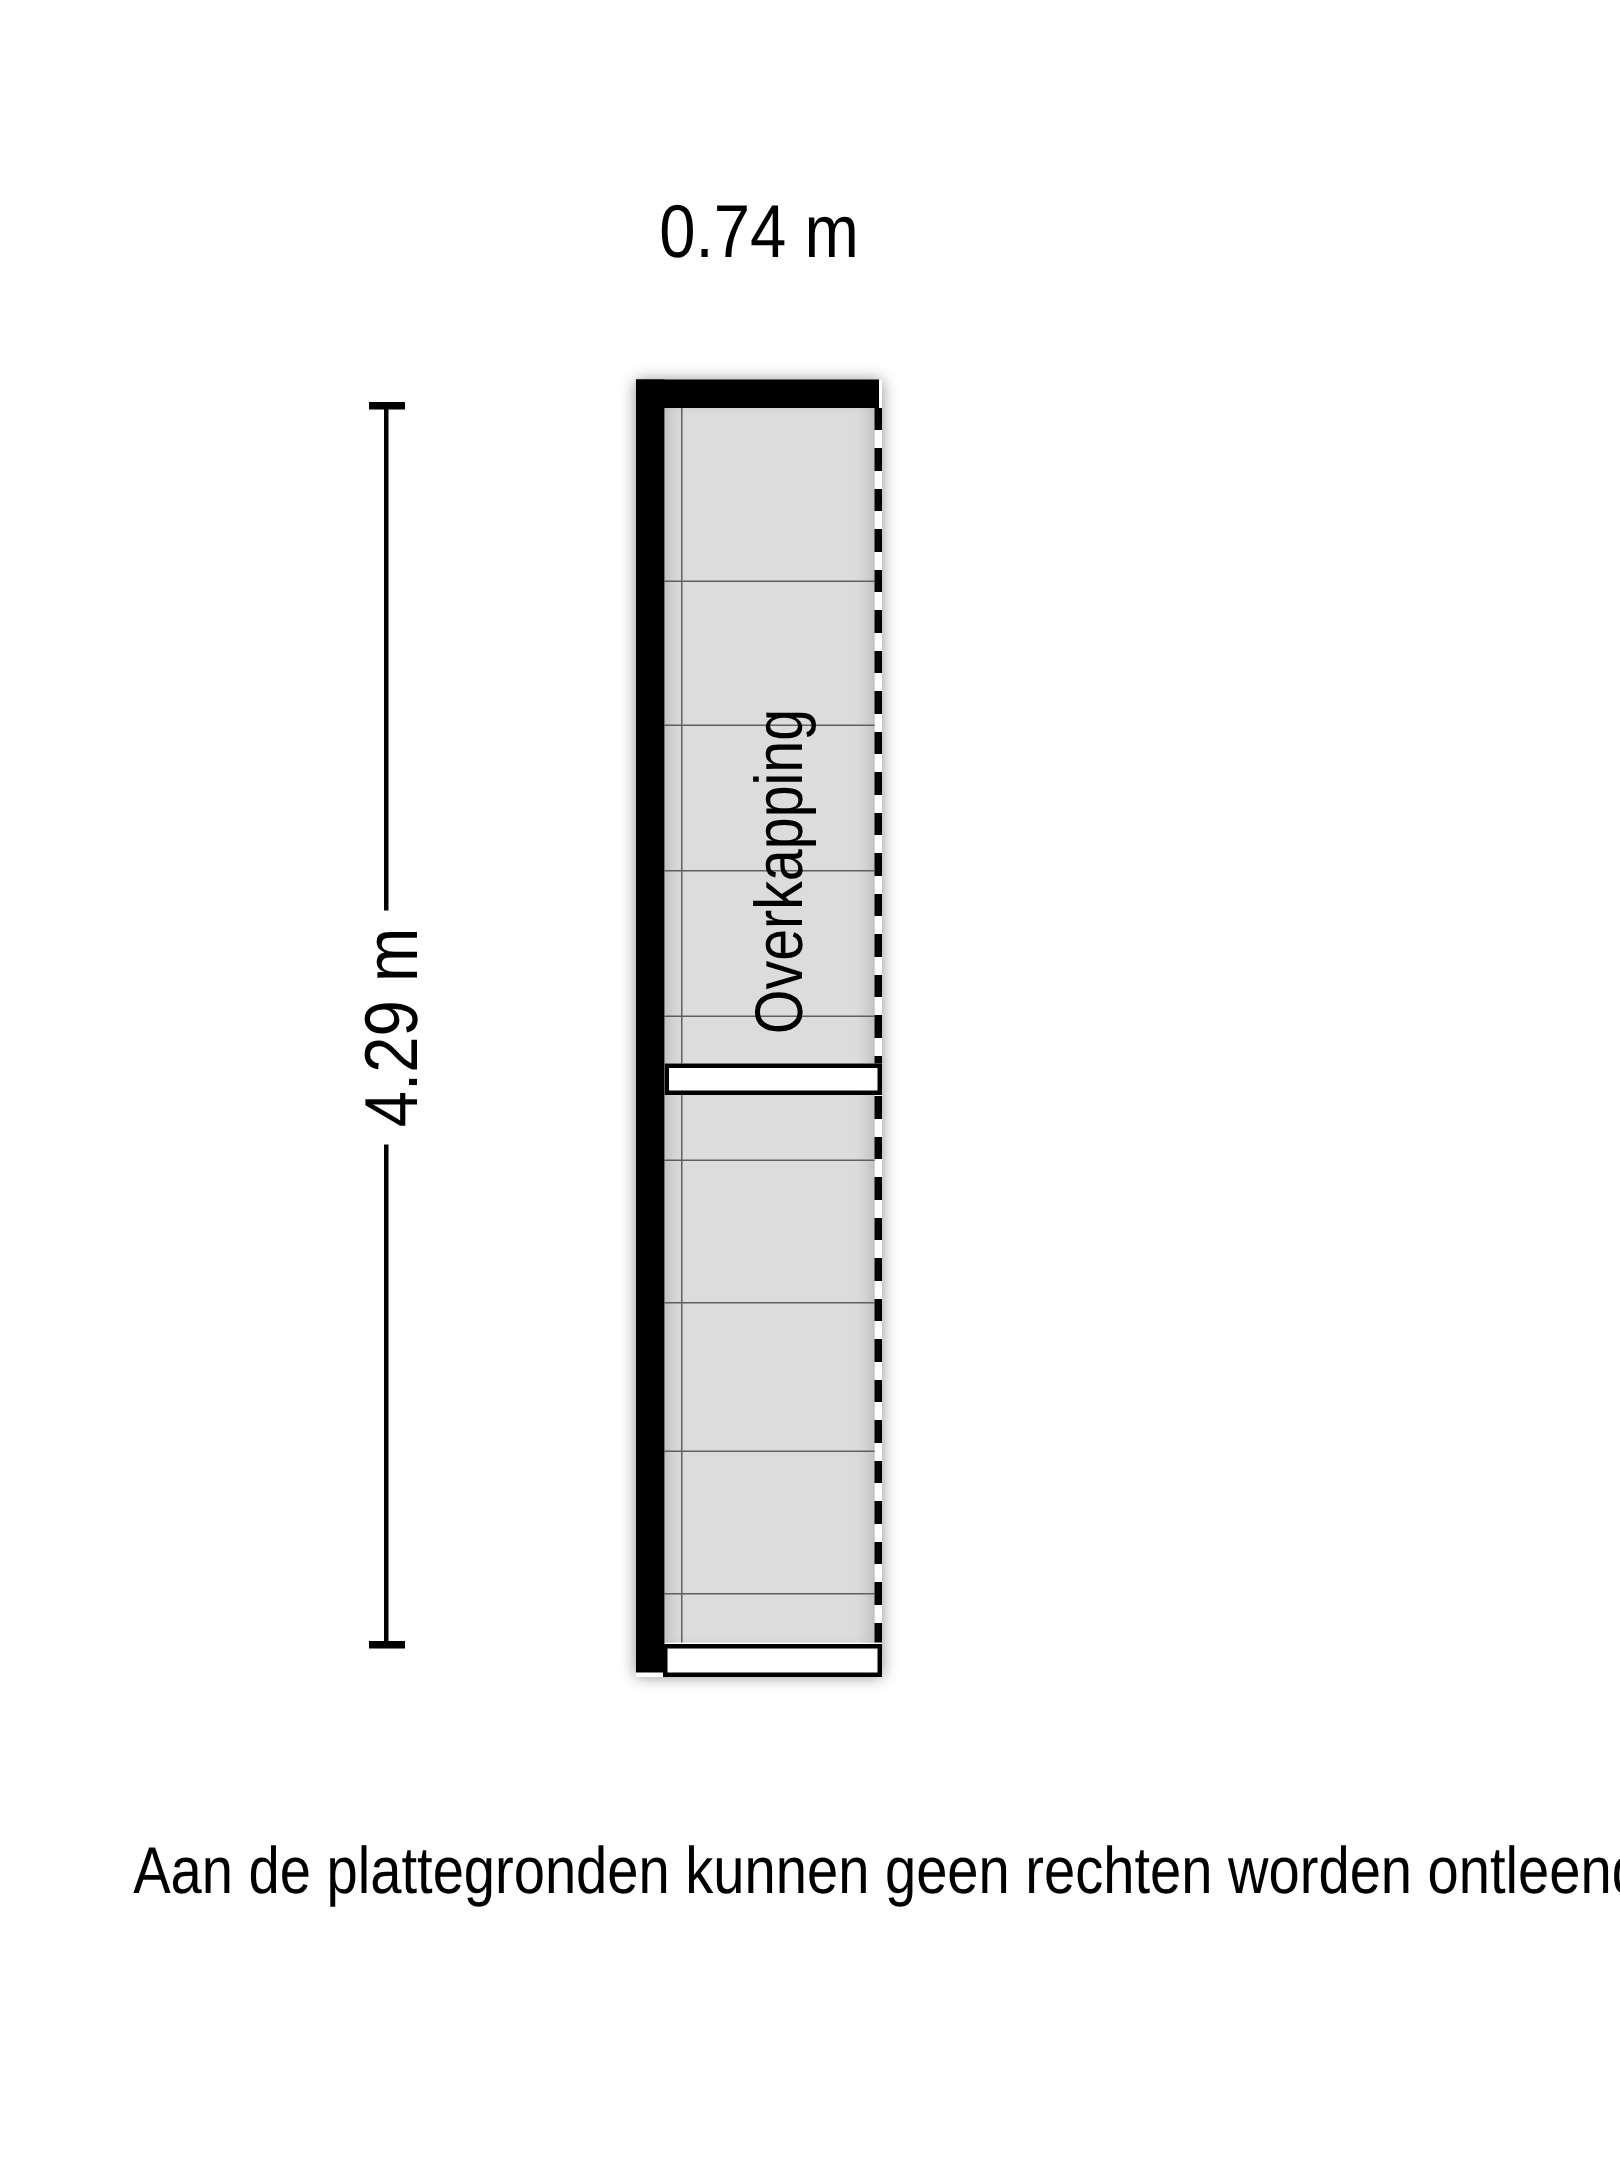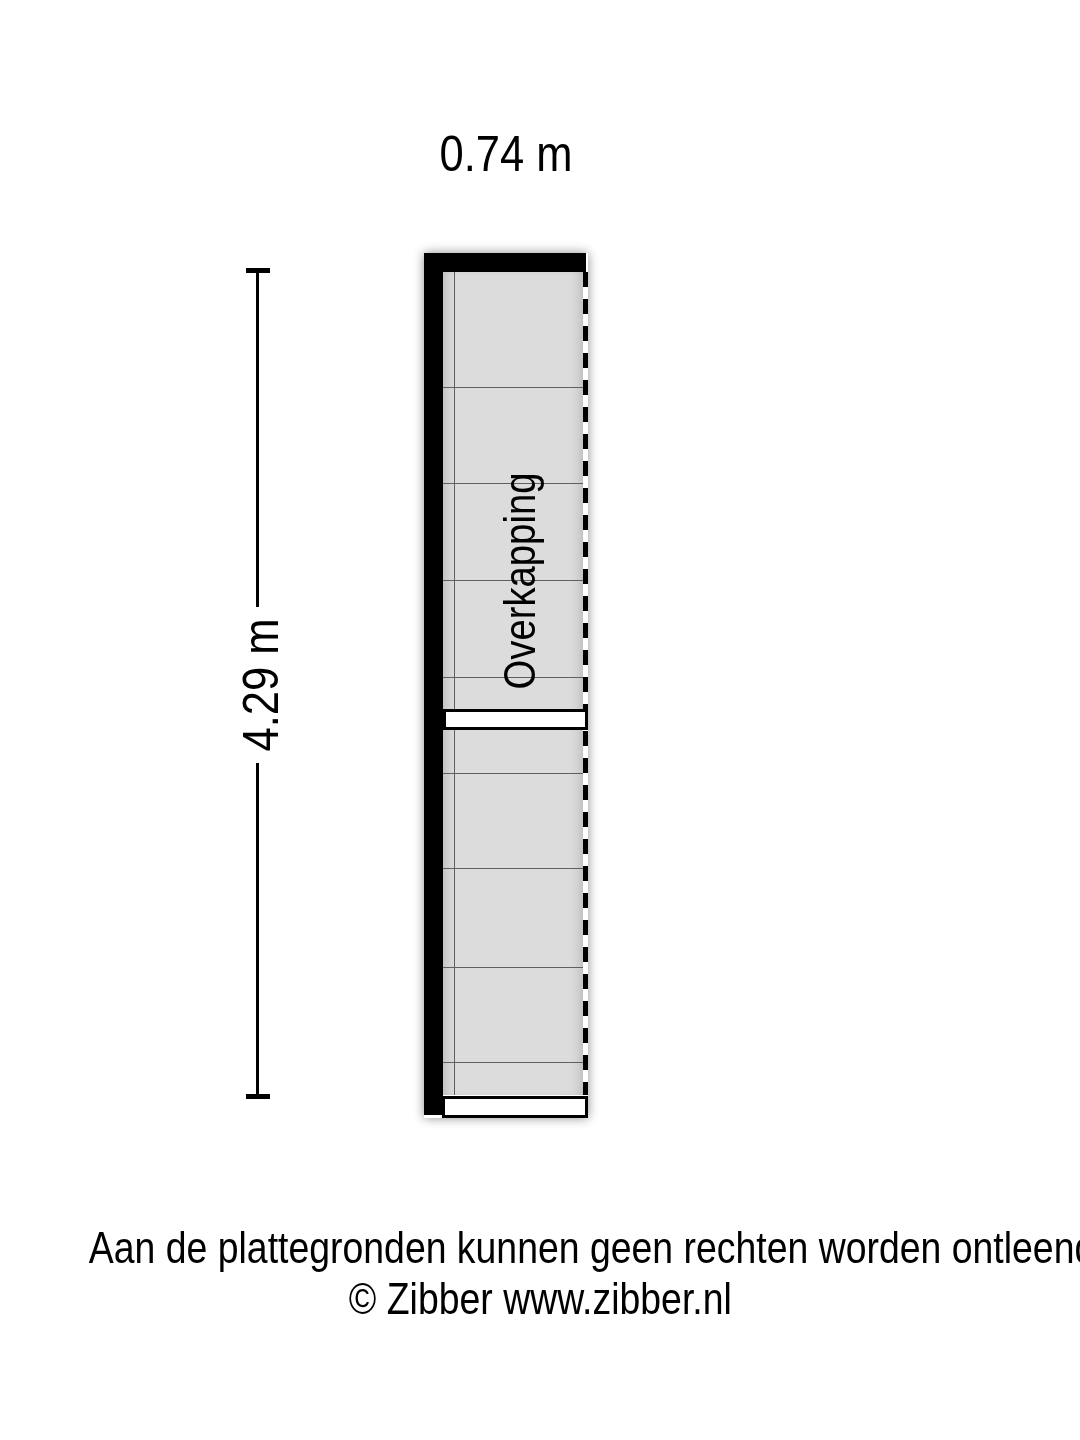--- a/index.html
+++ b/index.html
@@ -181,16 +181,13 @@
   <div id="opening-mid" class="opening"></div>
   <div id="opening-bottom" class="opening"></div>
 
   <div id="room-label">Overkapping</div>
 </div>
 
 <div id="footer">
   <div>
     <span class="squeeze">Aan de plattegronden kunnen geen rechten worden ontleend</span>
   </div>
-  <div>
-    <span class="squeeze">© Zibber www.zibber.nl</span>
-  </div>
 </div>
 
 </body></html>

